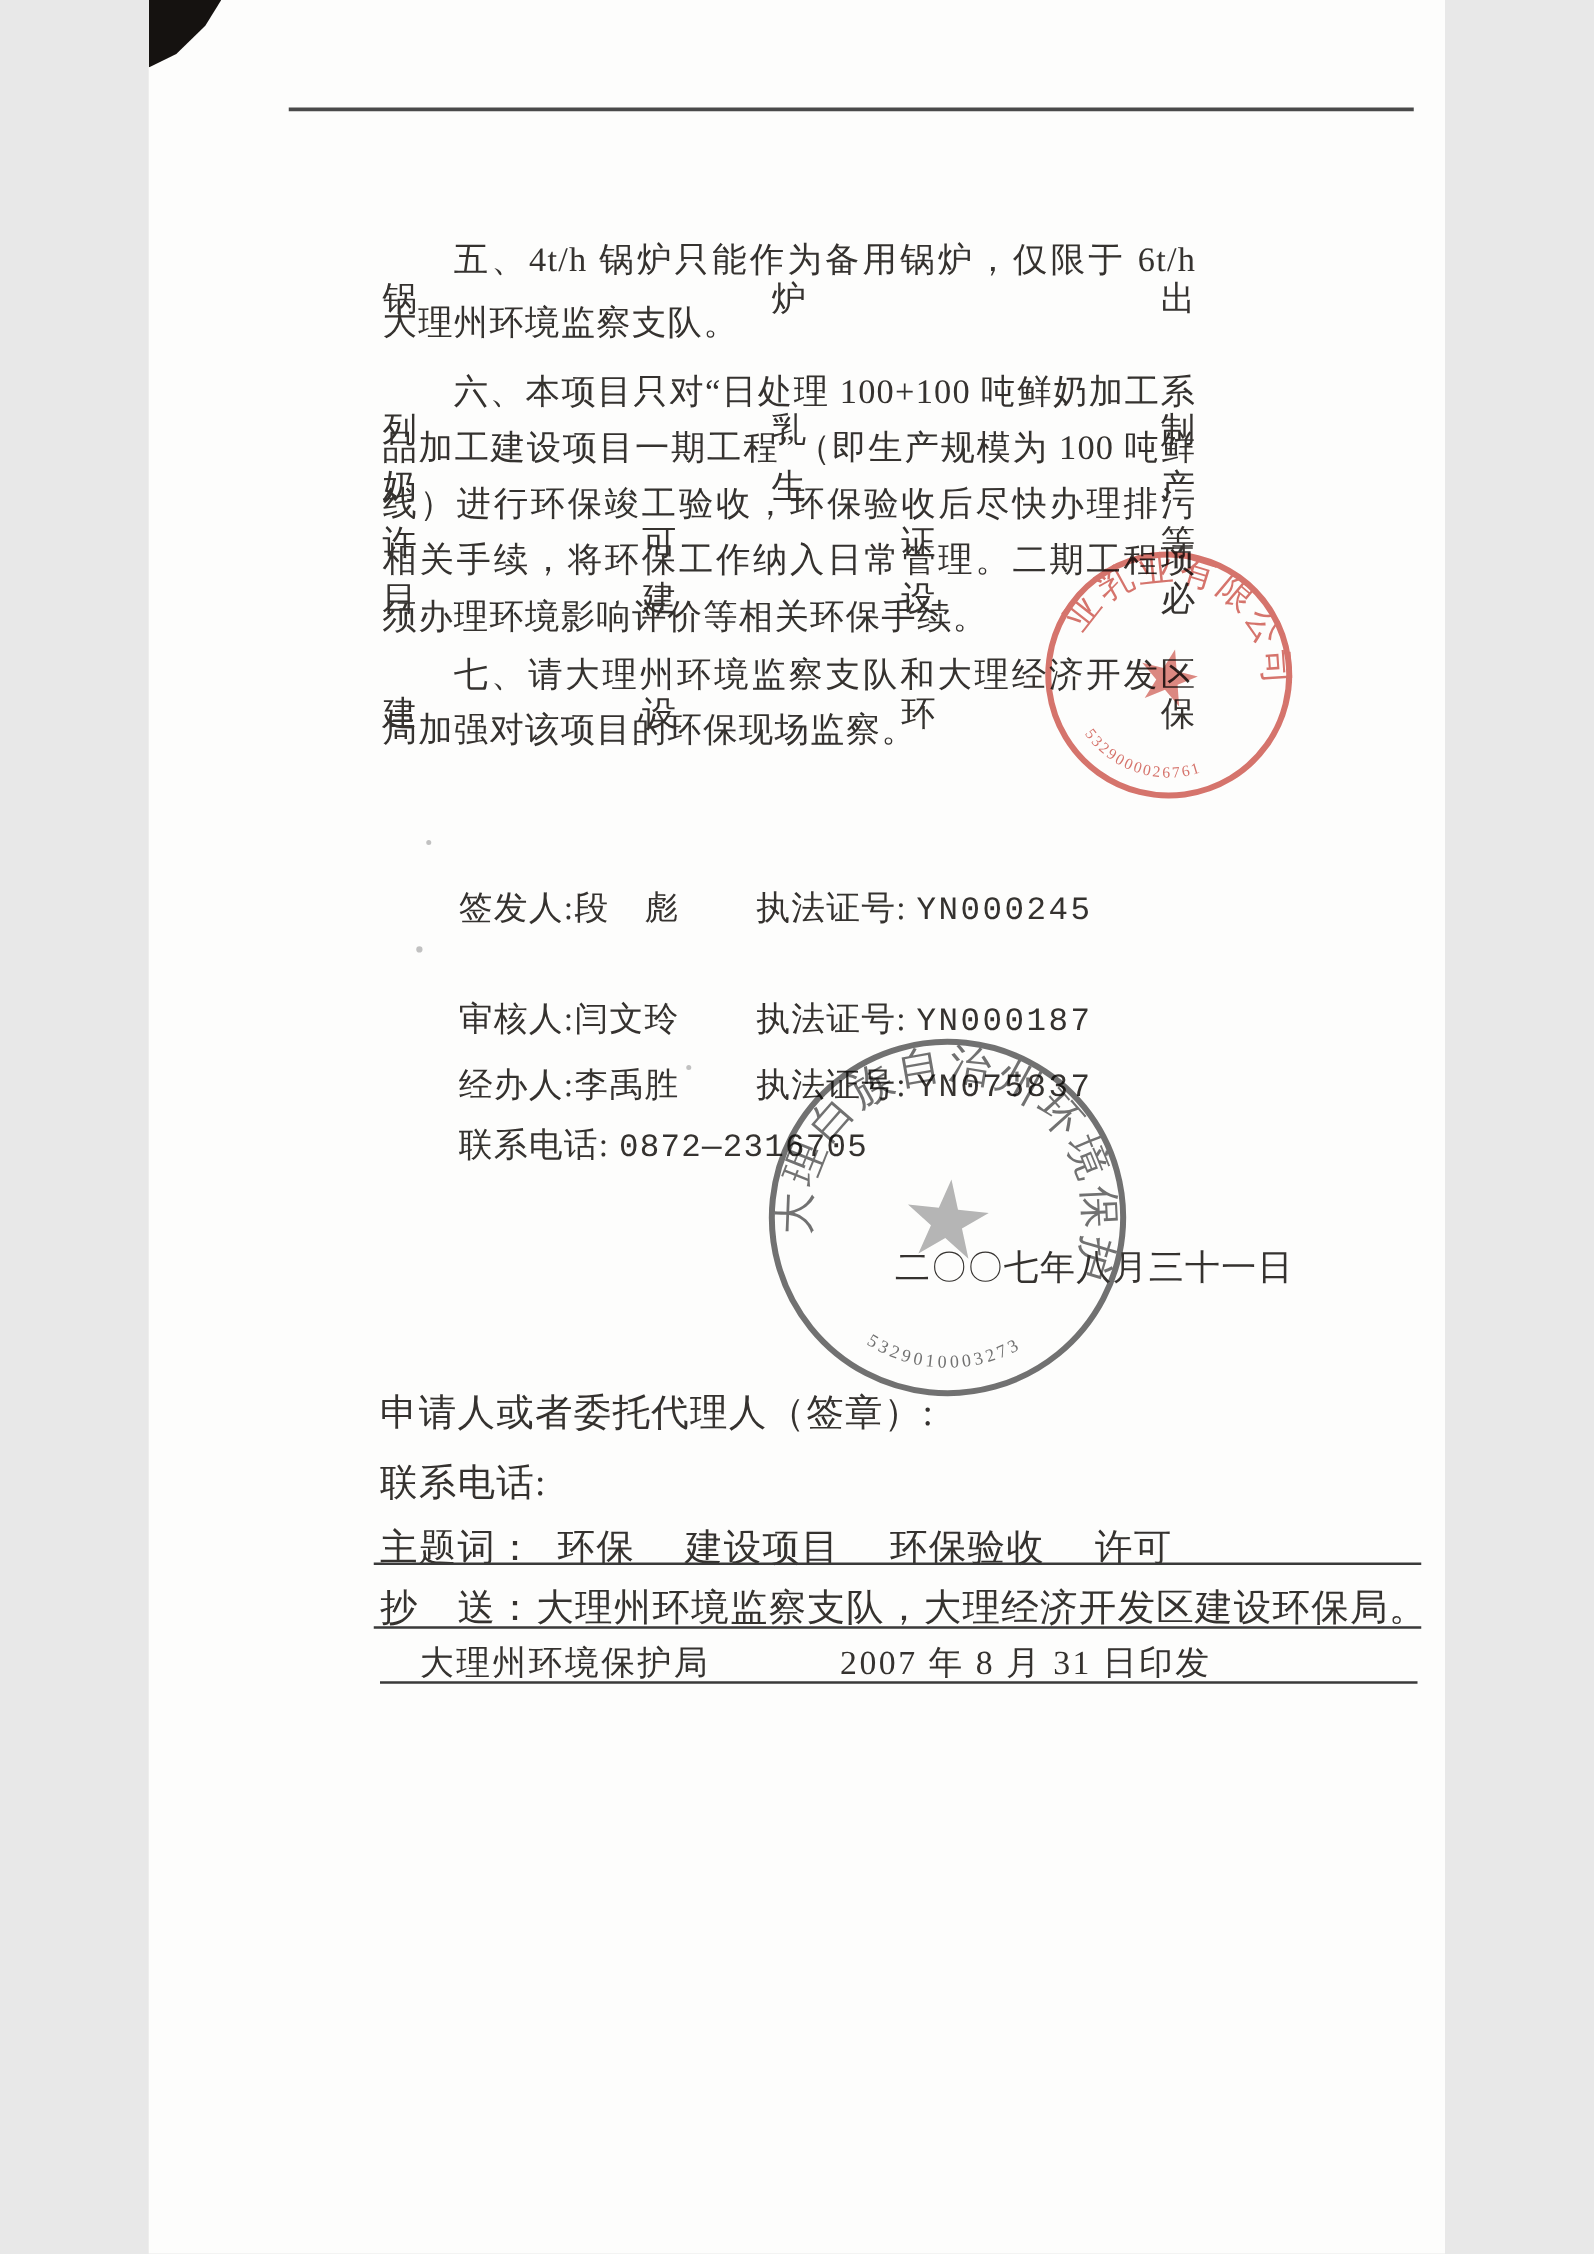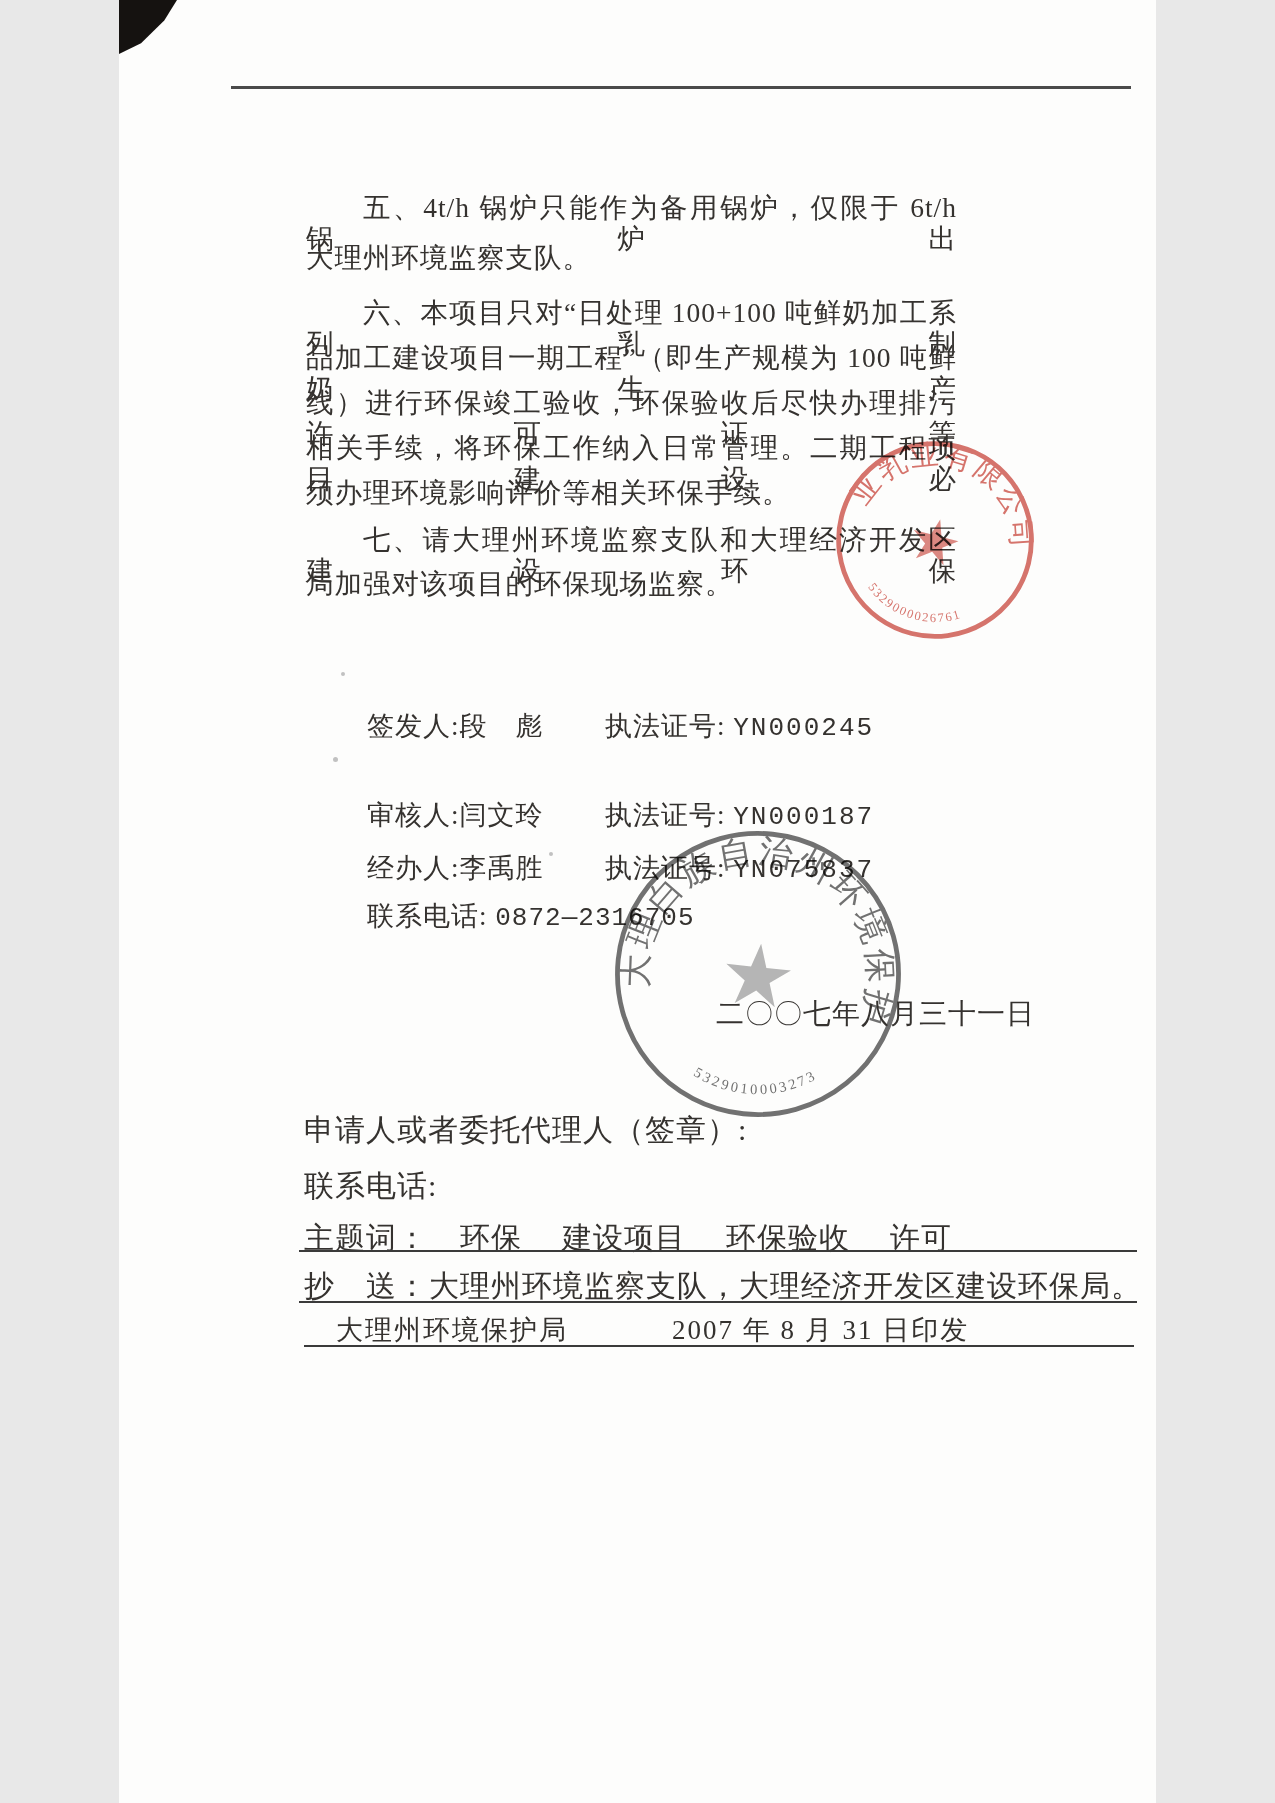--- a/index.html
+++ b/index.html
@@ -122,21 +122,21 @@
     <text x="110" y="133" text-anchor="middle" font-size="62" fill="#cf564d" opacity="0.85">★</text>
     <text font-size="13" letter-spacing="2" fill="#cf564d">
       <textPath href="#redSer" startOffset="16%">5329000026761</textPath>
     </text>
   </svg>
 
   <div class="meta-line" style="top:1110px">申请人或者委托代理人（签章）:</div>
   <div class="meta-line" style="top:1166px">联系电话:</div>
 
   <div class="meta-line" style="top:1218px">
-    <span class="subject-term" style="margin-right:32px">主题词：</span><span class="subject-term">环保</span><span class="subject-term">建设项目</span><span class="subject-term">环保验收</span><span class="subject-term">许可</span>
+    <span class="subject-term" style="margin-right:18px">主题词：</span><span class="subject-term">环保</span><span class="subject-term">建设项目</span><span class="subject-term">环保验收</span><span class="subject-term">许可</span>
   </div>
 
   <div class="rule" style="top:1250px"></div>
 
   <div class="meta-line" style="top:1266px">
     <span>抄　送：</span><span style="margin-left:1px">大理州环境监察支队，大理经济开发区建设环保局。</span>
   </div>
 
   <div class="rule" style="top:1301px"></div>
 

